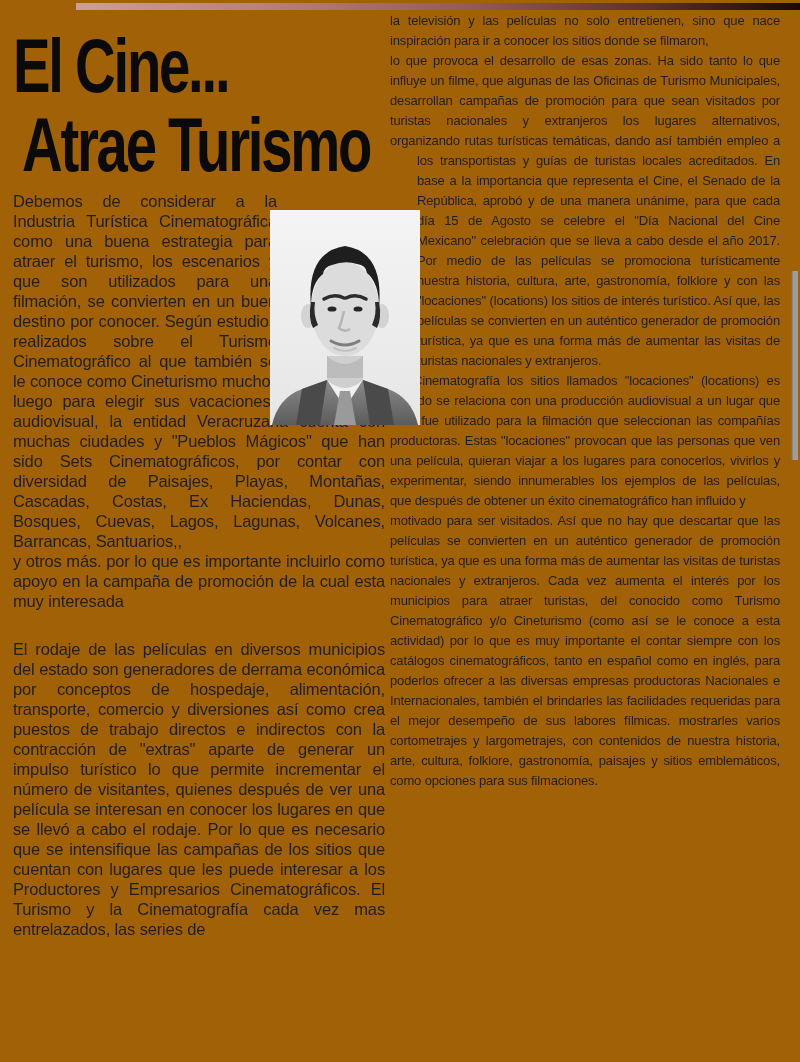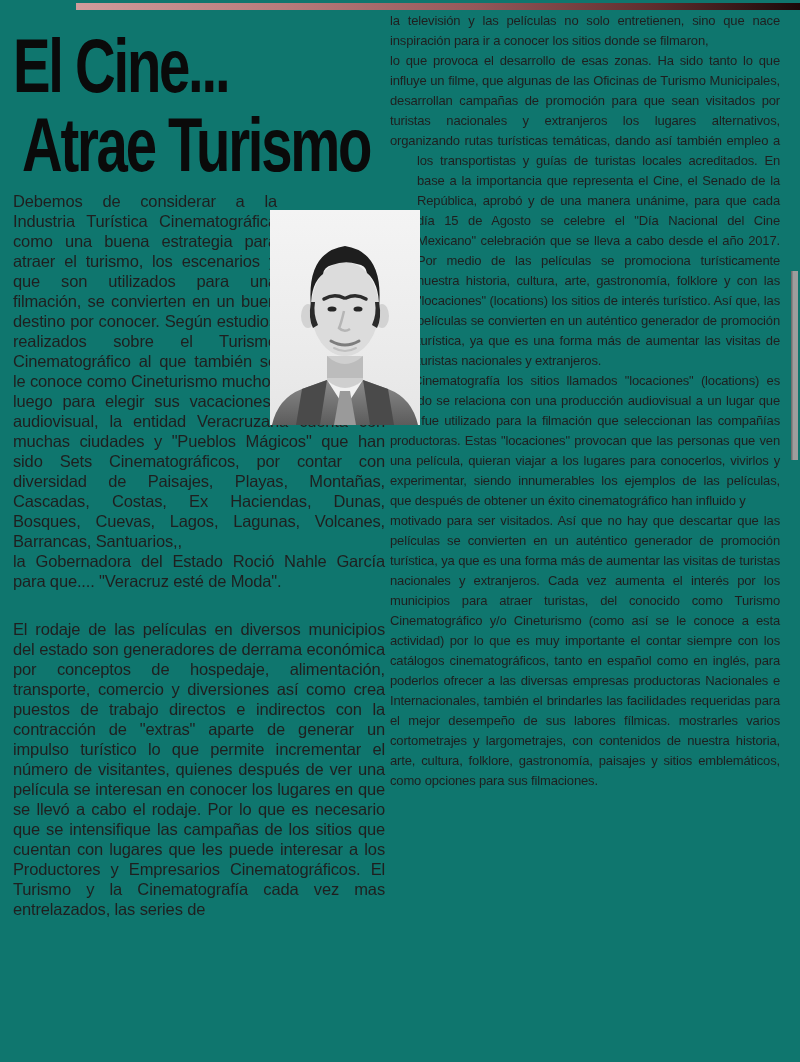--- a/index.html
+++ b/index.html
@@ -1,18 +1,18 @@
 <!DOCTYPE html>
 <html><head>
 <meta charset="utf-8">
 <style>
   html,body{margin:0;padding:0;}
   body{width:800px;height:1062px;background:#ffffff;overflow:hidden;
        font-family:"Liberation Sans", sans-serif;}
-  .page{position:relative;width:800px;height:1062px;background:#0f766e;}
+  .page{position:relative;width:800px;height:1062px;background:#a16207;}
 
   .top-bar{position:absolute;left:76px;top:3px;width:724px;height:7px;
     background:linear-gradient(90deg,#d09c9c 0%,#b87c7c 28%,#95585a 55%,#5e2d2d 80%,#1b0909 100%);}
 
   .left-col{position:absolute;left:13px;top:26px;width:372px;}
   .title{margin:0;color:#0a0a0a;}
   .t-line{display:block;font-weight:bold;font-size:76px;line-height:79px;
     letter-spacing:-3px;transform:scaleX(0.74);transform-origin:0 0;white-space:nowrap;}
   .t-line2{margin-left:9px;}
   .byline{margin-top:9px;}
@@ -46,21 +46,21 @@
     <h1 class="title">
       <span class="t-line">El Cine...</span>
       <span class="t-line t-line2">Atrae Turismo</span>
     </h1>
     <div class="body-text">
       <div class="para">
         <span class="photo-space-left"></span>
         <span> Debemos de considerar a la Industria Turística Cinematográfica como una buena estrategia para atraer el turismo, los escenarios y que son utilizados para una filmación, se convierten en un buen destino por conocer. Según estudios realizados sobre el Turismo Cinematográfico al que también se le conoce como Cineturismo muchos turistas optan</span>
       </div>
       <div class="para">luego para elegir sus vacaciones en base a lo audiovisual, la entidad Veracruzana cuenta con muchas ciudades y "Pueblos Mágicos" que han sido Sets Cinematográficos, por contar con diversidad de Paisajes, Playas, Montañas, Cascadas, Costas, Ex Haciendas, Dunas, Bosques, Cuevas, Lagos, Lagunas, Volcanes, Barrancas, Santuarios,,</div>
-      <div class="para">la Gobernadora del Estado Roció Nahle García para que.... "Veracruz esté de Moda".</div>
+      <div class="para">y otros más. por lo que es importante incluirlo como apoyo en la campaña de promoción de la cual esta muy interesada</div>
       <div class="para para-gap">El rodaje de las películas en diversos municipios del estado son generadores de derrama económica por conceptos de hospedaje, alimentación, transporte, comercio y diversiones así como crea puestos de trabajo directos e indirectos con la contracción de "extras" aparte de generar un impulso turístico lo que permite incrementar el número de visitantes, quienes después de ver una película se interesan en conocer los lugares en que se llevó a cabo el rodaje. Por lo que es necesario que se intensifique las campañas de los sitios que cuentan con lugares que les puede interesar a los Productores y Empresarios Cinematográficos. El Turismo y la Cinematografía cada vez mas entrelazados, las series de</div>
     </div>
   </div>
 
   <div class="right-col">
     <div class="para">la televisión y las películas no solo entretienen, sino que nace inspiración para ir a conocer los sitios donde se filmaron,</div>
     <div class="para">
       <span>lo que provoca el desarrollo de esas zonas. Ha sido tanto lo que influye un filme, que algunas de las Oficinas de Turismo Municipales, desarrollan campañas de promoción para que sean visitados por turistas nacionales y extranjeros los lugares alternativos, organizando rutas turísticas temáticas, dando así también empleo a los transportistas y </span><span class="photo-space-right"></span><span>guías de turistas locales acreditados. En base a la importancia que representa el Cine, el Senado de la República, aprobó y de una manera unánime, para que cada día 15 de Agosto se celebre el "Día Nacional del Cine Mexicano" celebración que se lleva a cabo desde el año 2017. Por medio de las películas se promociona turísticamente nuestra historia, cultura, arte, gastronomía, folklore y con las "locaciones" (locations) los sitios de interés turístico. Así que, las películas se convierten en un auténtico generador de promoción turística, ya que es una forma más de aumentar las visitas de turistas nacionales y extranjeros.</span>
     </div>
     <div class="para">En Cinematografía los sitios llamados "locaciones" (locations) es cuando se relaciona con una producción audiovisual a un lugar que es o fue utilizado para la filmación que seleccionan las compañías productoras. Estas "locaciones" provocan que las personas que ven una película, quieran viajar a los lugares para conocerlos, vivirlos y experimentar, siendo innumerables los ejemplos de las películas, que después de obtener un éxito cinematográfico han influido y</div>

